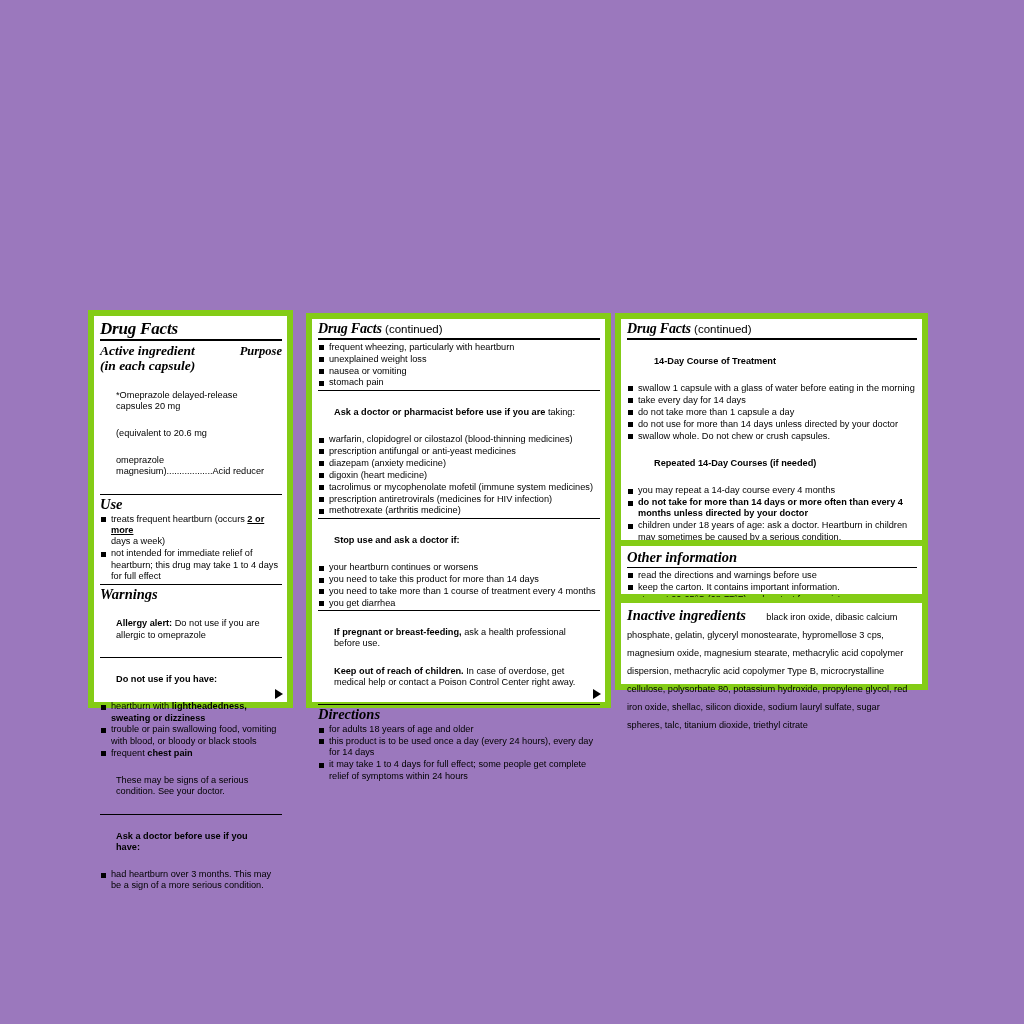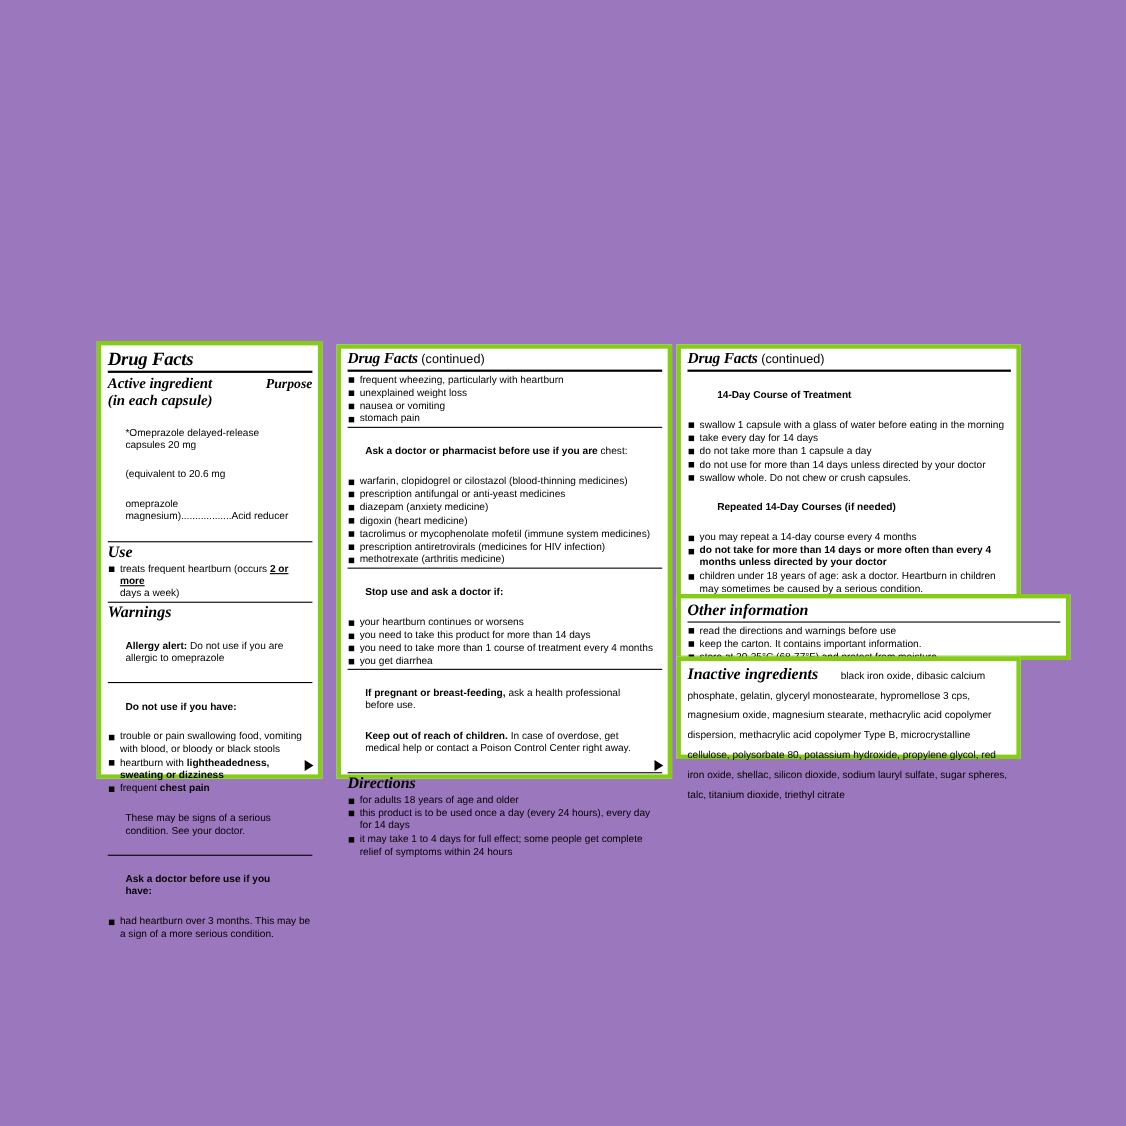--- a/index.html
+++ b/index.html
@@ -16,28 +16,28 @@
   .stage {
     position: absolute;
     left: 88px;
     top: 310px;
     width: 840px;
     height: 400px;
   }
   .panel {
     position: absolute;
     background: #ffffff;
-    border: 4px solid #84cc16;
+    border: 6px solid #84cc16;
     box-sizing: border-box;
     color: #000;
   }
   #panel-1 { left: 0px;   top: 0px; width: 205px; height: 398px; padding: 4px 5px 4px 6px;}
   #panel-2 { left: 218px; top: 3px; width: 305px; height: 395px; padding: 3px 5px 3px 6px;}
   #panel-3 { left: 527px; top: 3px; width: 313px; height: 239px; padding: 3px 5px 3px 6px;}
-  #panel-4 { left: 527px; top: 230px; width: 358px; height: 60px; padding: 3px 5px 3px 6px;}
+  #panel-4 { left: 527px; top: 230px; width: 313px; height: 60px; padding: 3px 5px 3px 6px;}
   #panel-5 { left: 527px; top: 287px; width: 313px; height: 93px; padding: 3px 5px 3px 6px;}
   #panel-6 { left: 527px; top: 377px; width: 313px; height: 24px; padding: 3px 5px 3px 6px;}
 
   .dftitle {
     font-family: "Liberation Serif", serif;
     font-style: italic;
     font-weight: bold;
     font-size: 17px;
     line-height: 1.05;
     letter-spacing: -0.2px;
@@ -145,31 +145,32 @@
     </div>
     <div class="sec-head" style="margin-top:-1px">(in each capsule)</div>
     <div class="t">*Omeprazole delayed-release capsules 20 mg</div>
     <div class="t">(equivalent to 20.6 mg</div>
     <div class="t">omeprazole magnesium)..................Acid reducer</div>
 
     <div class="rule med"></div>
     <div class="sec-head big">Use</div>
     <ul class="bl">
       <li>treats frequent heartburn (occurs <span class="b underline">2 or more</span><br>days a week)</li>
+      <li>not intended for immediate relief of heartburn; this drug may take 1 to 4 days for full effect</li>
     </ul>
 
     <div class="rule med"></div>
     <div class="sec-head big">Warnings</div>
     <div class="t"><span class="b">Allergy alert:</span> <span>Do not use if you are allergic to omeprazole</span></div>
 
     <div class="rule thin"></div>
     <div class="t b">Do not use if you have:</div>
     <ul class="bl">
+      <li>heartburn with <span class="b">lightheadedness, sweating or dizziness</span></li>
       <li>trouble or pain swallowing food, vomiting with blood, or bloody or black stools</li>
-      <li>heartburn with <span class="b">lightheadedness, sweating or dizziness</span></li>
       <li>frequent <span class="b">chest pain</span></li>
     </ul>
     <div class="t">These may be signs of a serious condition. See your doctor.</div>
 
     <div class="rule thin"></div>
     <div class="t b">Ask a doctor before use if you have:</div>
     <ul class="bl">
       <li>had heartburn over 3 months. This may be a sign of a more serious condition.</li>
     </ul>
     <div class="arrow"></div>
@@ -180,21 +181,21 @@
     <div class="rule"></div>
 
     <ul class="bl">
       <li>frequent wheezing, particularly with heartburn</li>
       <li>unexplained weight loss</li>
       <li>nausea or vomiting</li>
       <li>stomach pain</li>
     </ul>
 
     <div class="rule thin"></div>
-    <div class="t"><span class="b">Ask a doctor or pharmacist before use if you are</span> <span>chest:</span></div>
+    <div class="t"><span class="b">Ask a doctor or pharmacist before use if you are</span> <span>taking:</span></div>
     <ul class="bl">
       <li>warfarin, clopidogrel or cilostazol (blood-thinning medicines)</li>
       <li>prescription antifungal or anti-yeast medicines</li>
       <li>diazepam (anxiety medicine)</li>
       <li>digoxin (heart medicine)</li>
       <li>tacrolimus or mycophenolate mofetil (immune system medicines)</li>
       <li>prescription antiretrovirals (medicines for HIV infection)</li>
       <li>methotrexate (arthritis medicine)</li>
     </ul>
 

